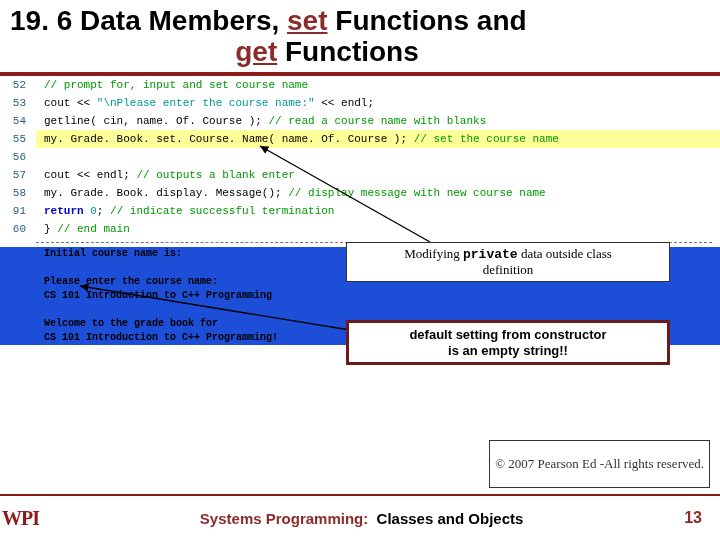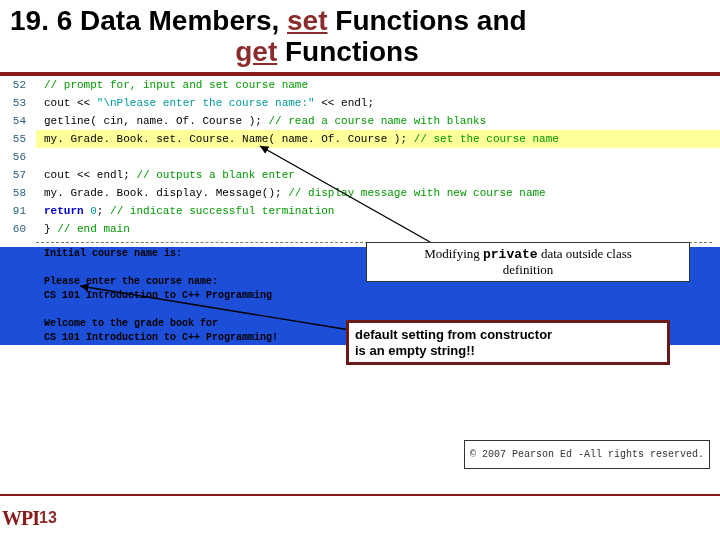--- a/index.html
+++ b/index.html
@@ -75,54 +75,54 @@
     font-weight: bold;
     color: #000;
     padding-left: 44px;
     line-height: 14px;
     white-space: pre;
     background: #1d4ed8;
   }
   .callout1 {
     position: absolute;
     top: 242px;
-    left: 366px;
+    left: 346px;
     width: 324px;
     border: 1px solid #333;
     background: #fff;
     font-family: 'Times New Roman', serif;
     font-size: 13px;
     text-align: center;
     padding: 3px 4px;
   }
   .callout1 .kw { font-family: 'Courier New', monospace; font-weight: bold; }
   .callout2 {
     position: absolute;
     top: 320px;
     left: 346px;
     width: 324px;
     border: 3px solid #6B1A1A;
     background: #fff;
     font-family: 'Comic Sans MS', cursive, sans-serif;
     font-size: 13px;
     font-weight: bold;
     color: #000;
-    text-align: left;
+    text-align: center;
     padding: 4px 6px;
     line-height: 1.2;
   }
   .copyright {
     position: absolute;
     right: 10px;
     top: 440px;
     border: 1px solid #333;
-    font-family: Liberation Mono, monospace;
-    font-size: 10px;
+    font-family: Liberation Serif, serif;
+    font-size: 13px;
     color: #333;
-    padding: 8px 5px;
+    padding: 15px 5px;
     background: #fff;
   }
   .footer {
     position: absolute;
     bottom: 0;
     left: 0;
     right: 0;
     height: 46px;
     border-top: 2px solid #8B1A1A;
     display: flex;
@@ -239,14 +239,17 @@
 
 <div class="callout2">
   <span>default setting from constructor</span><br>
   <span>is an empty string!!</span>
 </div>
 
 <div class="copyright">© 2007 Pearson Ed -All rights reserved.</div>
 
 <div class="footer">
   <div class="logo">WPI</div>
+  <div class="footer-text">
+    <span class="ft-red">Systems Programming:</span>&nbsp;&nbsp;<span>Classes and Objects</span>
+  </div>
   <div class="pagenum">13</div>
 </div>
 
 </body></html>

